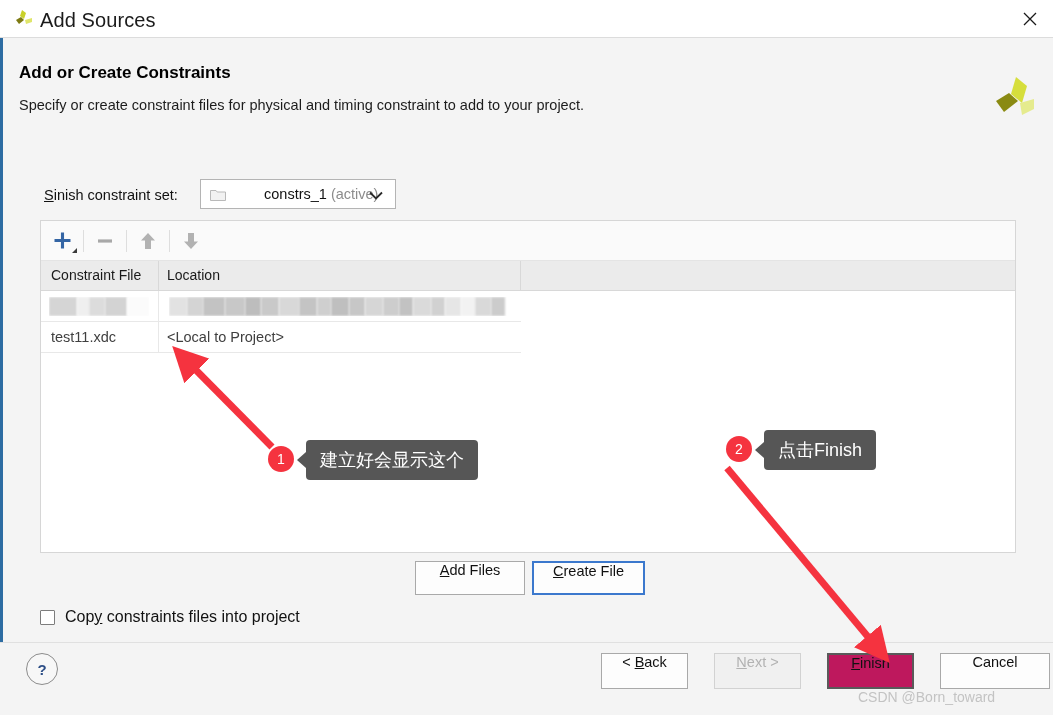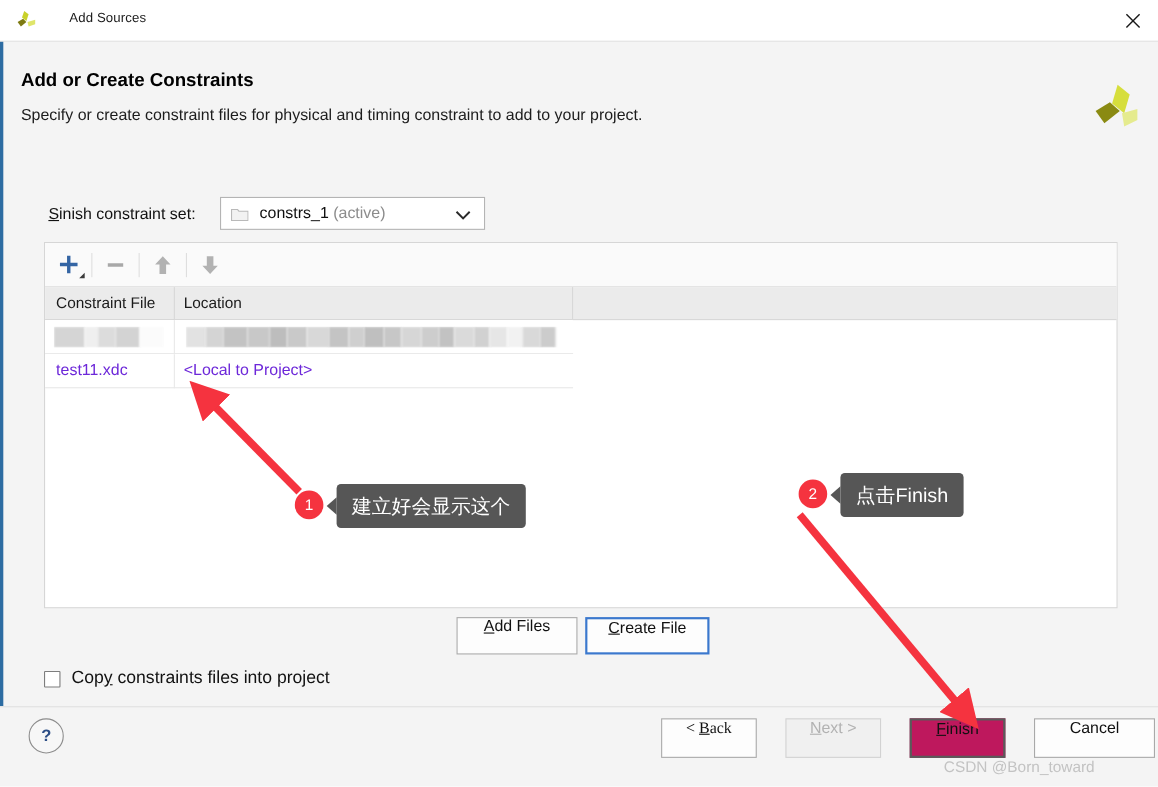--- a/index.html
+++ b/index.html
@@ -31,24 +31,23 @@
     box-sizing: border-box;
   }
   .title-logo {
     position: absolute;
     left: 13px; top: 8px;
     width: 22px; height: 22px;
   }
   .title-text {
     position: absolute;
     left: 40px; top: 9px;
-    font-size: 12px;
+    font-size: 20px;
     color: #1b1b1b;
     letter-spacing: 0.1px;
-    margin-left: 23px;
   }
   .close-btn {
     position: absolute;
     right: 0; top: 0;
     width: 46px; height: 37px;
     display: flex;
     align-items: center;
     justify-content: center;
     cursor: default;
   }
@@ -88,27 +87,28 @@
     position: absolute;
     left: 41px; top: 149px;
     font-size: 14.5px;
     color: #111;
   }
   .cs-label u { text-decoration: underline; }
 
   .cs-combo {
     position: absolute;
     left: 197px; top: 141px;
-    width: 241px; height: 30px;
+    width: 196px; height: 30px;
     background: #fff;
     border: 1px solid #b4b4b4;
     box-sizing: border-box;
     display: flex;
     align-items: center;
     cursor: default;
+    gap: 28px;
   }
   .folder-icon {
     margin-left: 9px;
     width: 16px; height: 13px;
     flex: 0 0 auto;
   }
   .cs-value {
     margin-left: 10px;
     font-size: 14.5px;
     color: #111;
@@ -191,21 +191,21 @@
     width: 480px;
     height: 31px;
     background: #fff;
     border-bottom: 1px solid #e8e8e8;
     box-sizing: border-box;
   }
   .row .cell {
     position: absolute;
     top: 7px;
     font-size: 14.5px;
-    color: #6d28d9;
+    color: #404040;
     white-space: nowrap;
   }
   .row .cell.c1 { left: 10px; }
   .row .cell.c2 { left: 126px; }
   .row .vdiv {
     position: absolute;
     left: 117px; top: 0;
     width: 1px; height: 31px;
     background: #e8e8e8;
   }
@@ -299,21 +299,21 @@
     background: #f7f7f7;
     display: flex;
     align-items: center;
     justify-content: center;
     font-size: 15px;
     font-weight: bold;
     color: #2d4e86;
     cursor: default;
     box-sizing: border-box;
   }
-  .btn-back   { left: 601px; top: 653px; width: 87px; height: 36px; font-family: Liberation Serif, serif; }
+  .btn-back   { left: 601px; top: 653px; width: 87px; height: 36px; }
   .btn-next   { left: 714px; top: 653px; width: 87px; height: 36px; }
   .btn-finish { left: 827px; top: 653px; width: 87px; height: 36px; }
   .btn-cancel { left: 940px; top: 653px; width: 110px; height: 36px; }
 
   .watermark {
     position: absolute;
     left: 858px; top: 689px;
     font-size: 14px;
     color: #c3c3c3;
   }

